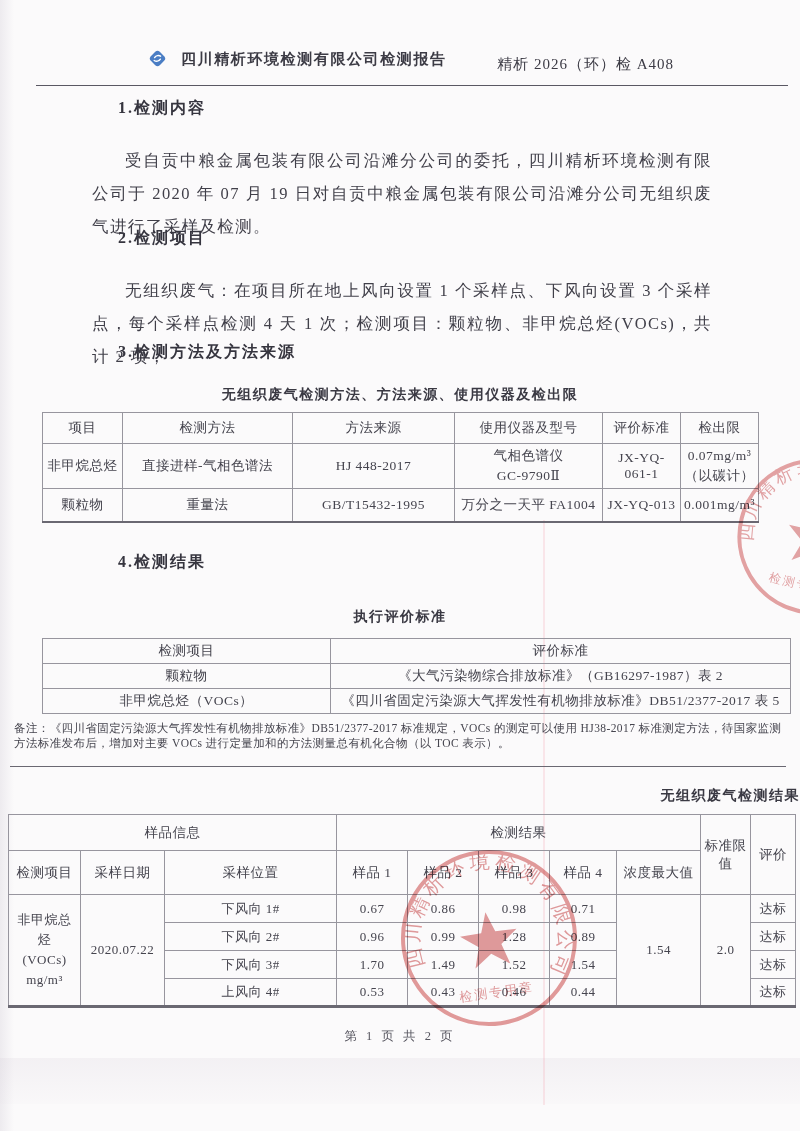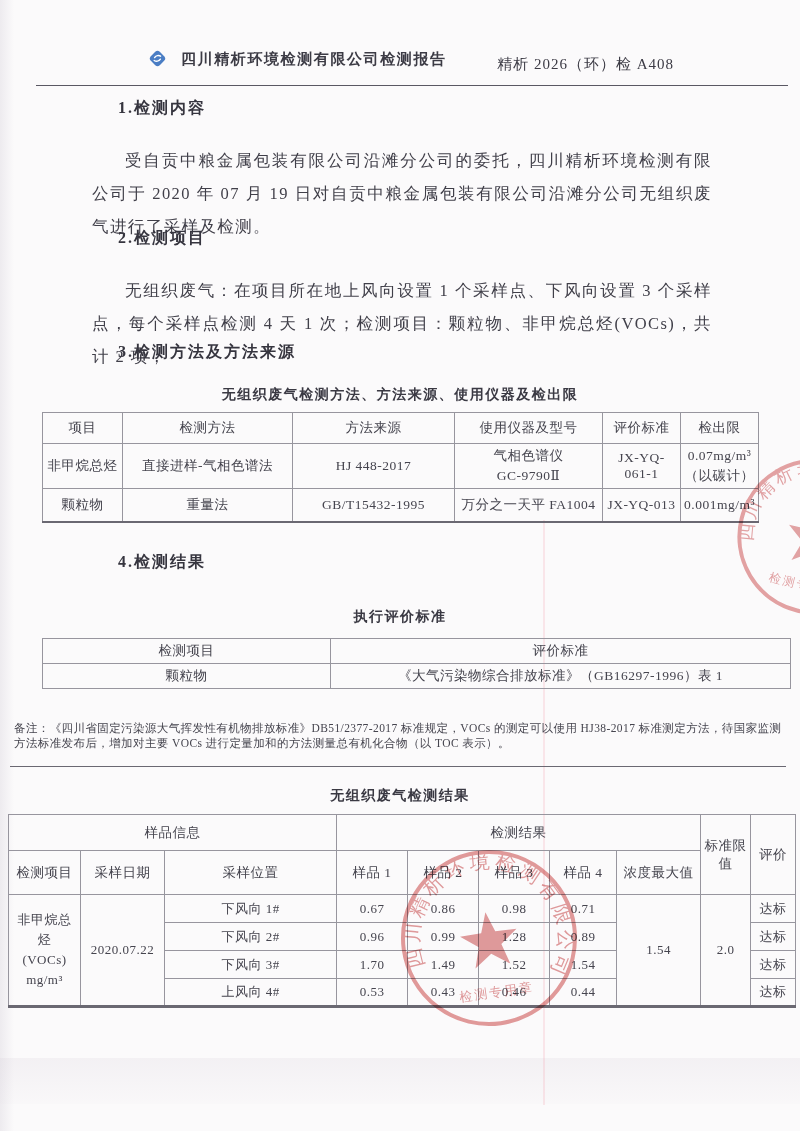--- a/index.html
+++ b/index.html
@@ -138,29 +138,33 @@
         <col style="width:288px">
         <col style="width:460px">
       </colgroup>
     <tbody>
         <tr>
       <th>检测项目</th>
       <th>评价标准</th>
     </tr>
     <tr>
       <td>颗粒物</td>
-      <td>《大气污染物综合排放标准》（GB16297-1996）表 1</td>
+      <td>《大气污染物综合排放标准》（GB16297-1987）表 2</td>
+    </tr>
+    <tr>
+      <td>非甲烷总烃（VOCs）</td>
+      <td>《四川省固定污染源大气挥发性有机物排放标准》DB51/2377-2017 表 5</td>
     </tr>
   </tbody>
     </table>
 
   <div class="remark">备注：《四川省固定污染源大气挥发性有机物排放标准》DB51/2377-2017 标准规定，VOCs 的测定可以使用 HJ38-2017 标准测定方法，待国家监测方法标准发布后，增加对主要 VOCs 进行定量加和的方法测量总有机化合物（以 TOC 表示）。</div>
   <div class="remark-rule"></div>
 
-  <div class="tbl-title" style="top:787px;">无组织废气检测结果</div>
+  <div class="tbl-title" style="top:787px;text-align:right;">无组织废气检测结果</div>
 
   <table class="tbl t3">
     <colgroup>
       <col style="width:72px">
         <col style="width:84px">
         <col style="width:172px">
       <col style="width:71px">
         <col style="width:71px">
         <col style="width:71px">
       <col style="width:67px">
@@ -219,20 +223,21 @@
       <td>上风向 4#</td>
       <td>0.53</td>
       <td>0.43</td>
       <td>0.46</td>
       <td>0.44</td>
       <td>达标</td>
     </tr>
   </tbody>
     </table>
 
+  <div class="footer">第 1 页 共 2 页</div>
 
   <svg class="stamp stamp-main" width="186" height="186" viewBox="0 0 186 186">
     <circle cx="93" cy="93" r="86" fill="none" stroke="#d2595a" stroke-width="4"></circle>
     <path id="sealArc" d="M 93 93 m -49 50 a 70 70 0 1 1 98 0" fill="none"></path>
     <text font-size="20" fill="#cf5a5c" letter-spacing="4" font-family="Liberation Serif, serif">
       <textPath href="#sealArc" startOffset="11%">四川精析环境检测有限公司</textPath>
     </text>
     <polygon fill="#cf5a5c" points="93,67 100.1,87.3 121.5,87.7 104.4,100.7 110.6,121.3 93,109 75.4,121.3 81.6,100.7 64.5,87.7 85.9,87.3"></polygon>
     <text x="93" y="152" text-anchor="middle" font-size="13" letter-spacing="2" fill="#cf5a5c">检测专用章</text>
   </svg>

